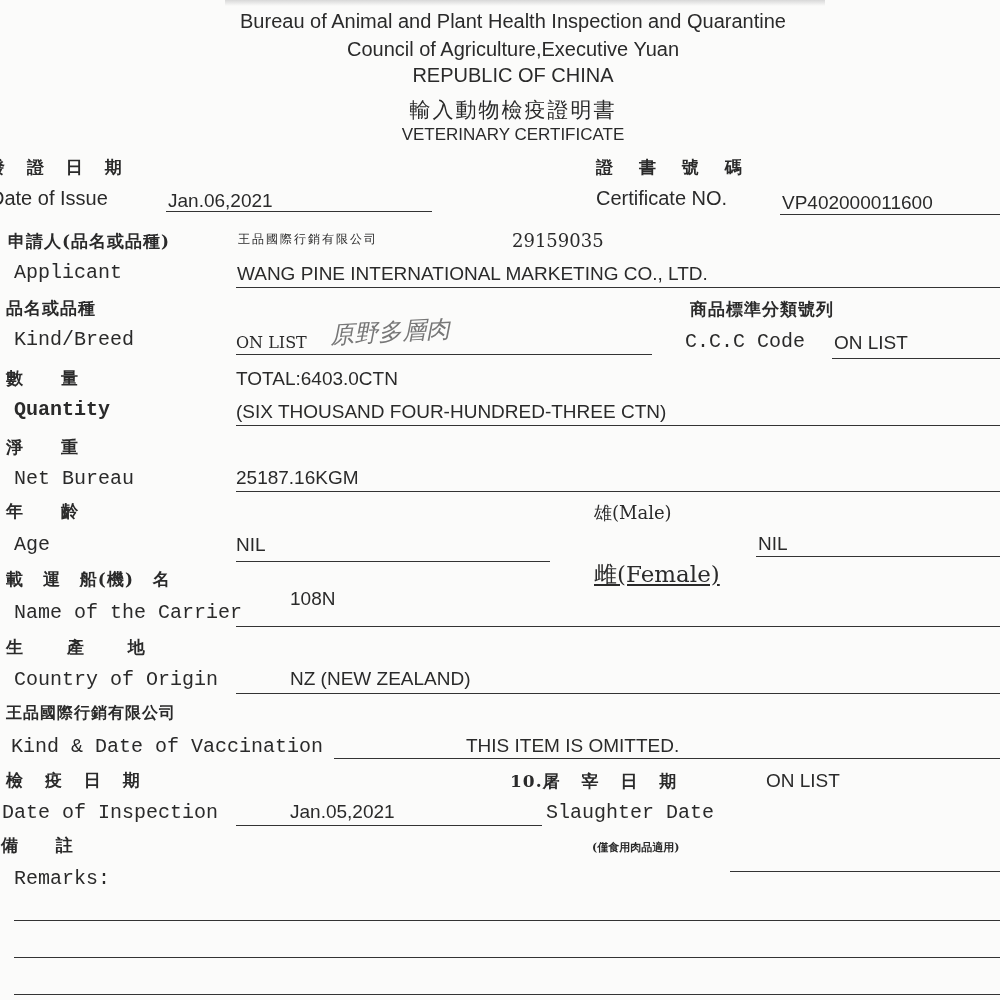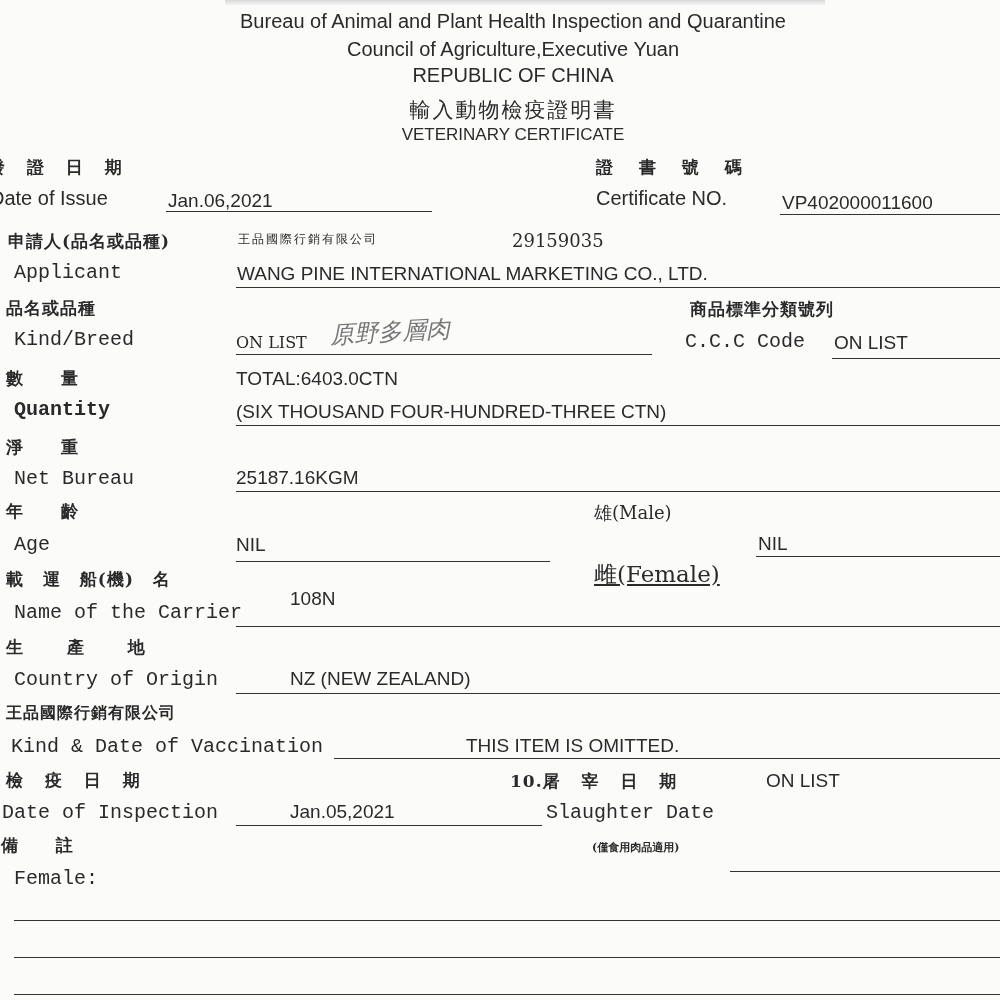--- a/index.html
+++ b/index.html
@@ -97,16 +97,16 @@
 <div class="abs val" style="left:290px; top:801px;">Jan.05,2021</div>
 <div class="line" style="left:236px; top:825px; width:306px;"></div>
 
 <div class="abs cjk-lbl" style="left:510px; top:770px; word-spacing:14px;">10.屠 宰 日 期</div>
 <div class="abs en-lbl" style="left:546px; top:801px;">Slaughter Date</div>
 <div class="abs val" style="left:766px; top:770px;">ON LIST</div>
 <div class="abs serif" style="left:592px; top:840px; font-size:11px; font-weight:bold;">(僅食用肉品適用)</div>
 <div class="line" style="left:730px; top:871px; width:270px;"></div>
 
 <div class="abs cjk-lbl" style="left:-6px; top:834px; word-spacing:30px;">.備 註</div>
-<div class="abs en-lbl" style="left:14px; top:867px;">Female:</div>
+<div class="abs en-lbl" style="left:14px; top:867px;">Remarks:</div>
 <div class="line" style="left:14px; top:920px; width:986px;"></div>
 <div class="line" style="left:14px; top:957px; width:986px;"></div>
 <div class="line" style="left:14px; top:994px; width:986px;"></div>
 
 </body></html>

